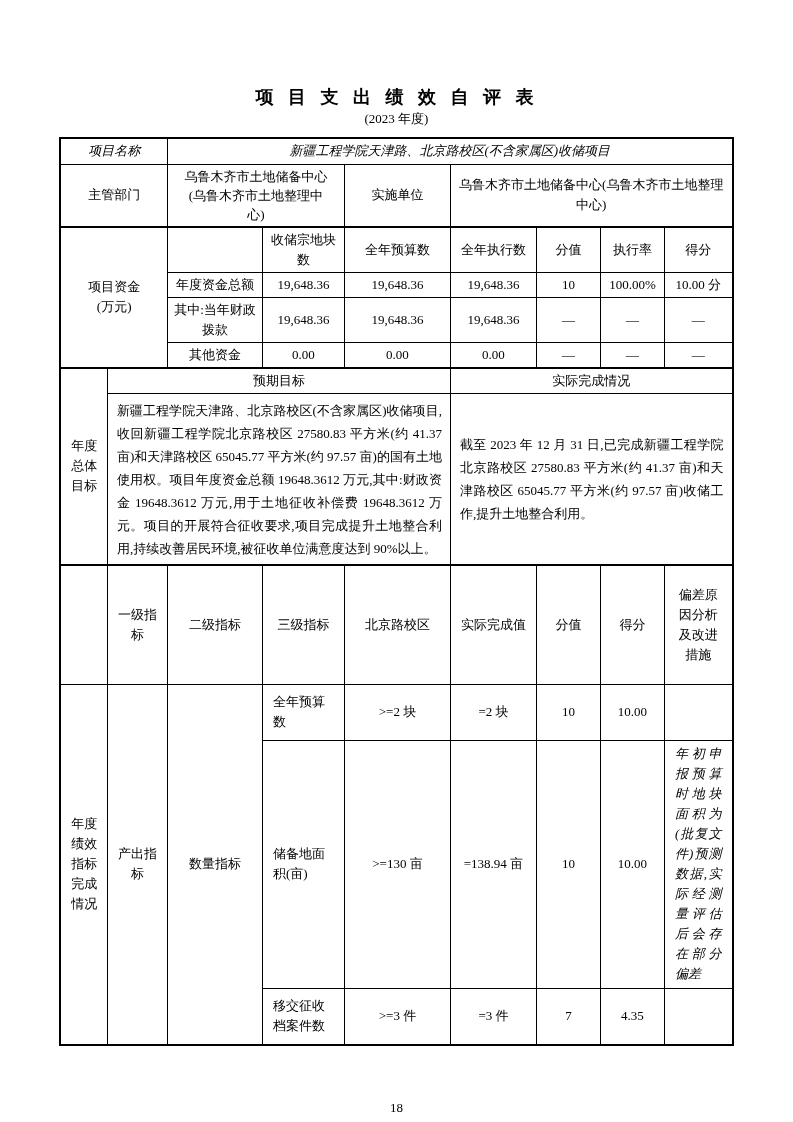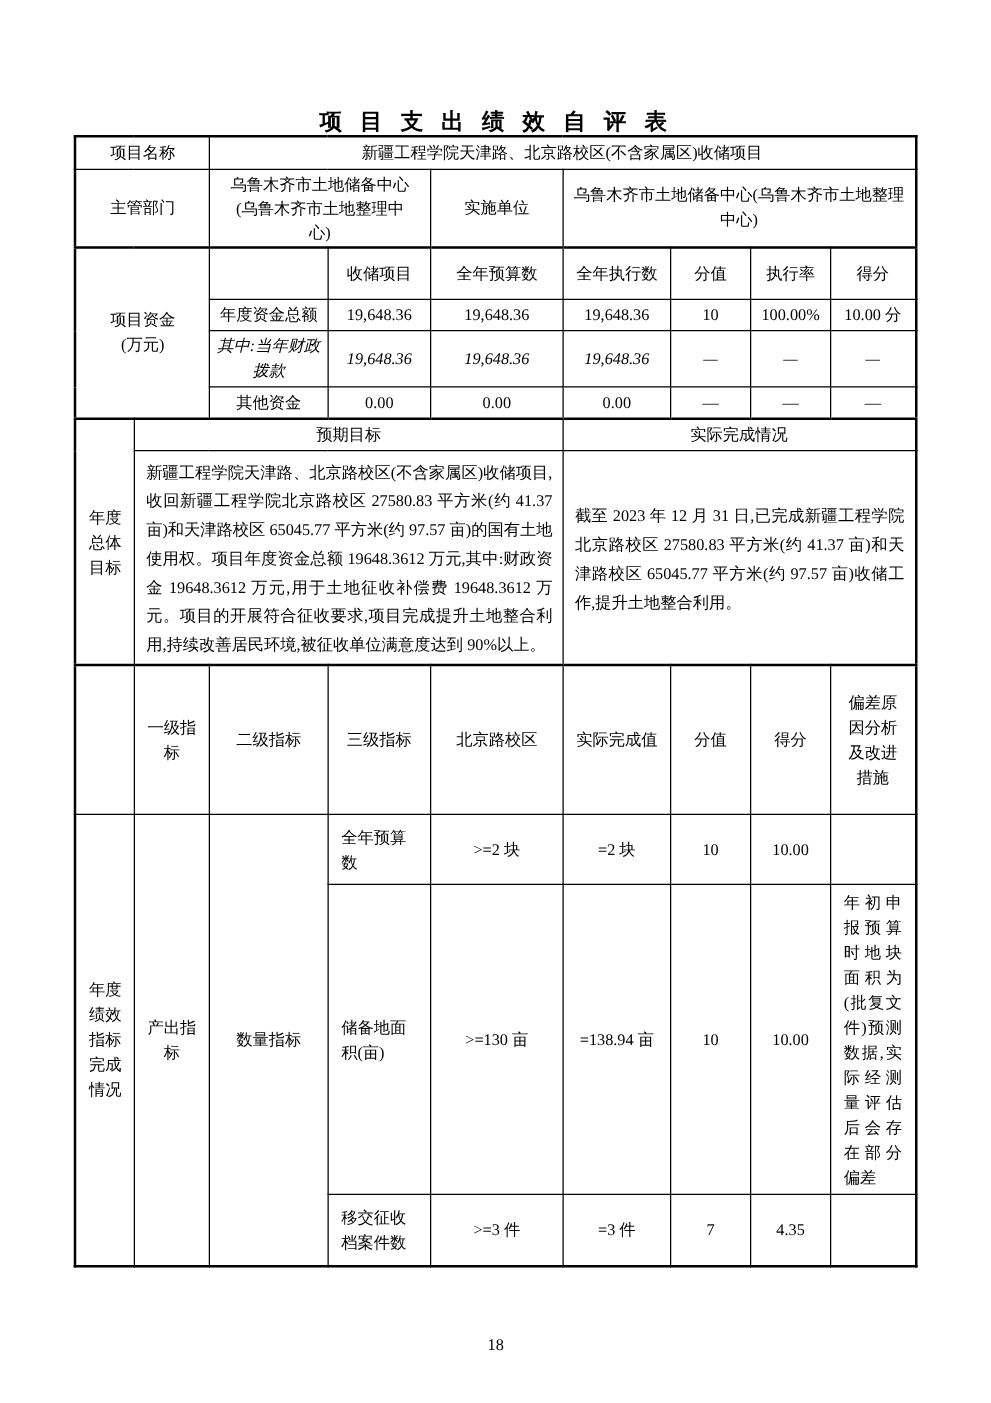--- a/index.html
+++ b/index.html
@@ -37,25 +37,25 @@
     border: 1px solid #000;
     font-size: 13px;
     line-height: 20px;
     text-align: center;
     vertical-align: middle;
     padding: 2px 4px;
     word-break: break-all;
     overflow: hidden;
   }
   
-  tr.r1  { height: 26px; }
+  tr.r1  { height: 26px; font-style: italic; }
   tr.r2  { height: 60px; }
   tr.r3  { height: 42px; }
   tr.r4  { height: 23px; margin-left: 13px; }
-  tr.r5  { height: 39px; font-style: italic; }
+  tr.r5  { height: 39px; }
   tr.r6  { height: 22px; }
   tr.r7  { height: 24px; }
   tr.r8  { height: 165px; }
   tr.r9  { height: 83px; }
   tr.r10 { height: 56px; }
   tr.r11 { height: 248px; }
   tr.r12 { height: 57px; }
 
   td.bb2 { border-bottom-width: 2px; }
 
@@ -64,34 +64,35 @@
   td.fund-label { padding: 2px 20px; }       
   td.hdr-wrap { padding: 2px 8px; }          
   td.dept-left { padding: 2px 14px; line-height: 19px; }
   td.name3 { text-align: left; padding: 2px 10px; }
   td.goal-text {
     text-align: justify;
     vertical-align: top;
     padding: 5px 8px 4px 9px;
     line-height: 23px;
   }
-  td.dev { padding: 2px 10px; line-height: 20px; text-align: justify; }
+  td.dev { padding: 2px 10px; line-height: 20px; text-align: justify; font-style: italic; }
 
   .page-number {
     text-align: center;
     font-size: 13px;
     margin-top: 54px;
   }
 </style>
 </head>
 <body>
 
 <div class="page">
 
   <div class="doc-title">项 目 支 出 绩 效 自 评 表</div>
+  <div class="doc-subtitle">(2023 年度)</div>
 
   <table class="eval">
     <colgroup>
       <col style="width:47px">
         <col style="width:60px">
         <col style="width:95px">
       <col style="width:82px">
         <col style="width:106px">
         <col style="width:86px">
       <col style="width:64px">
@@ -108,21 +109,21 @@
     <tr class="r2">
       <td colspan="2" class="bb2">主管部门</td>
       <td colspan="2" class="bb2 dept-left">乌鲁木齐市土地储备中心(乌鲁木齐市土地整理中心)</td>
       <td class="bb2">实施单位</td>
       <td colspan="4" class="bb2">乌鲁木齐市土地储备中心(乌鲁木齐市土地整理中心)</td>
     </tr>
 
     <tr class="r3">
       <td colspan="2" rowspan="4" class="bb2 fund-label">项目资金(万元)</td>
       <td></td>
-      <td class="hdr-wrap">收储项目</td>
+      <td class="hdr-wrap">收储宗地块数</td>
       <td>全年预算数</td>
       <td>全年执行数</td>
       <td>分值</td>
       <td>执行率</td>
       <td>得分</td>
     </tr>
 
     <tr class="r4">
       <td>年度资金总额</td>
       <td>19,648.36</td>

